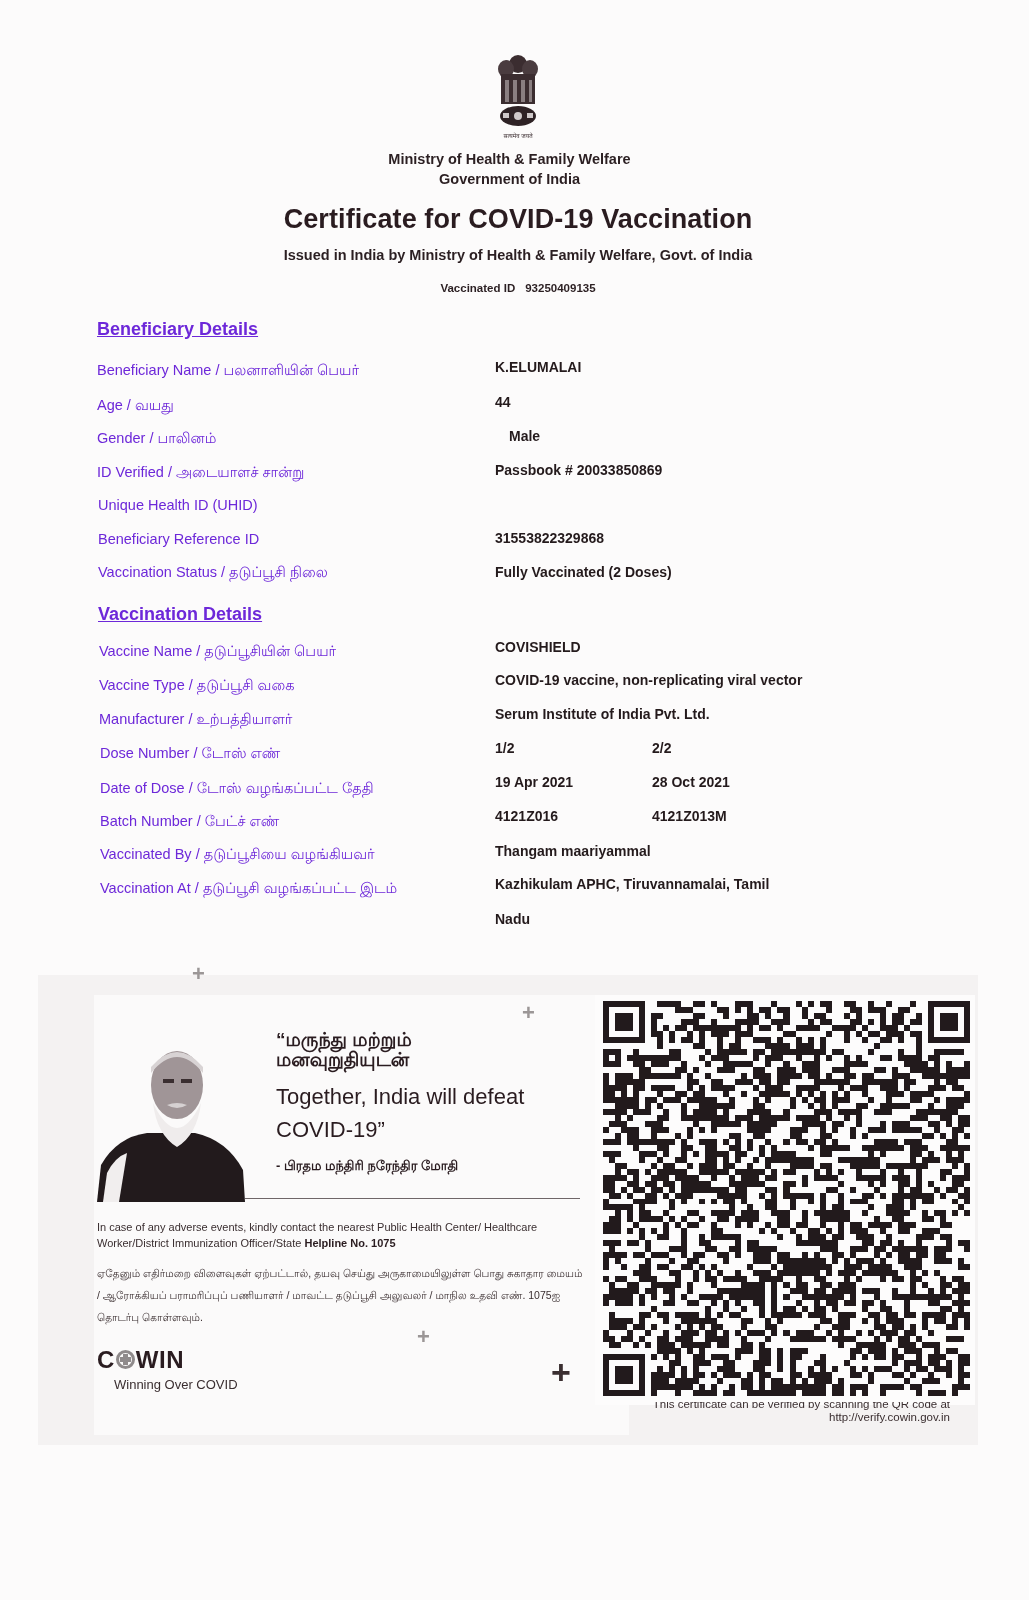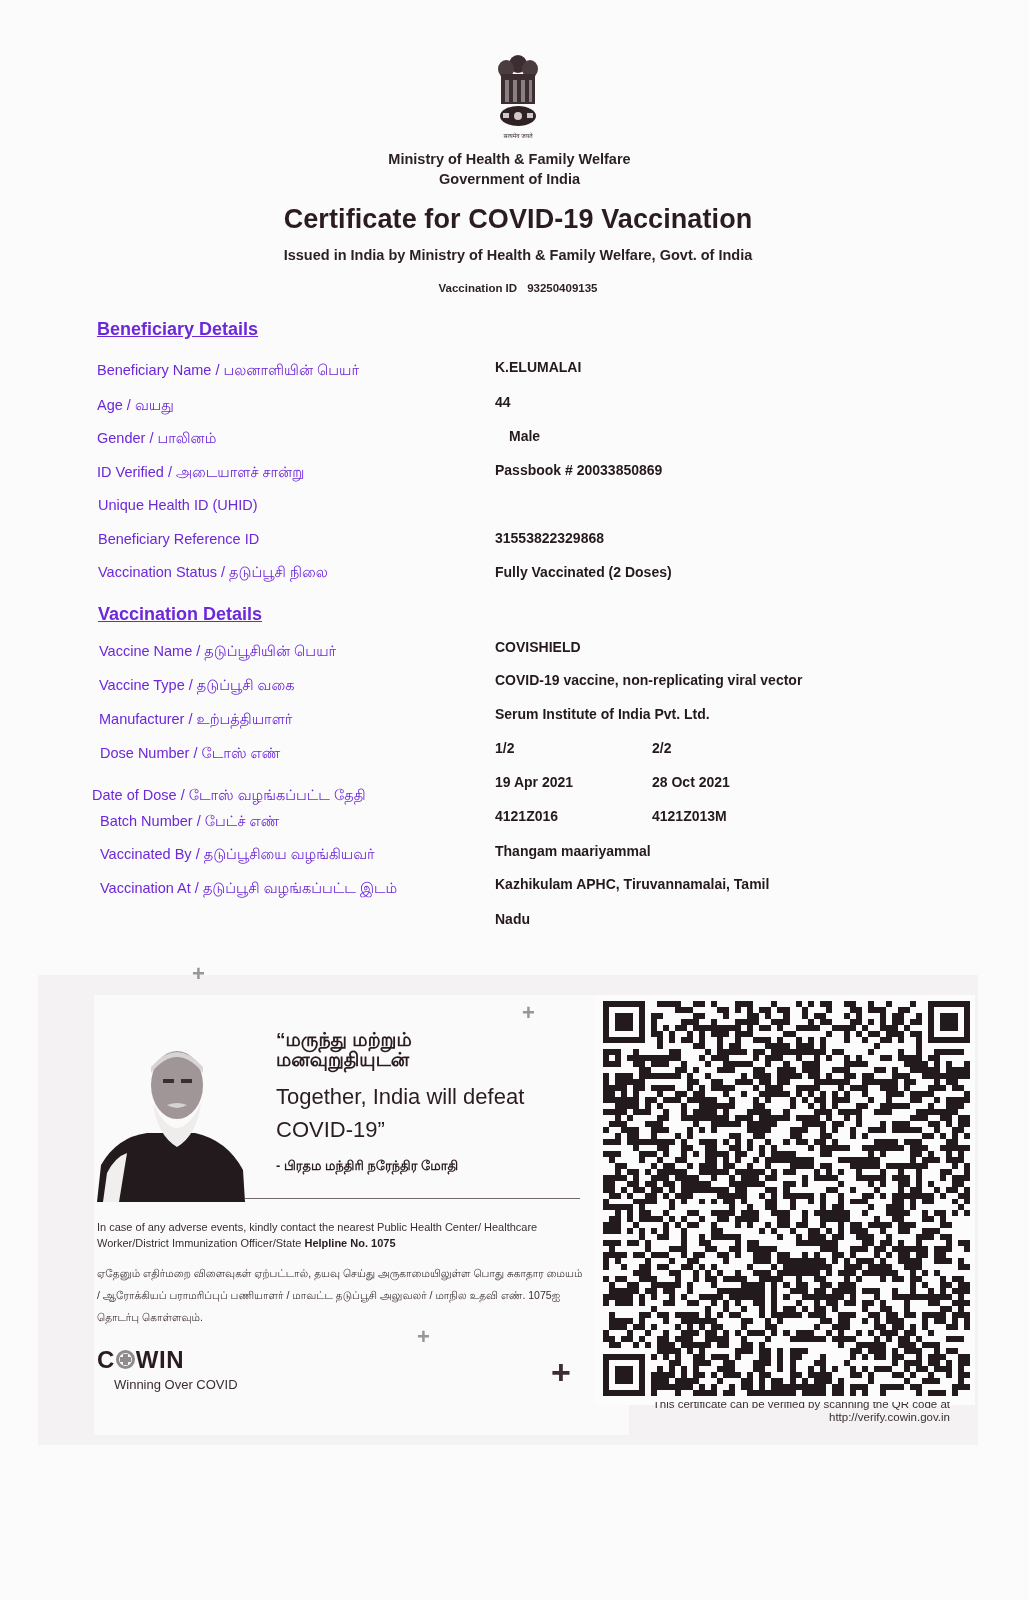--- a/index.html
+++ b/index.html
@@ -71,21 +71,21 @@
     <rect x="13" y="63" width="6" height="5" fill="#cfc9ca"></rect>
     <rect x="37" y="63" width="6" height="5" fill="#cfc9ca"></rect>
     <text x="28" y="88" text-anchor="middle" font-size="6" fill="#3b2d30">सत्यमेव जयते</text>
   </svg>
 
   <div class="ministry l1">Ministry of Health &amp; Family Welfare</div>
   <div class="ministry l2">Government of India</div>
   <div class="title">Certificate for COVID-19 Vaccination</div>
   <div class="subtitle">Issued in India by Ministry of Health &amp; Family Welfare, Govt. of India</div>
   <div class="cert-id">
-    <span>Vaccination ID</span><span class="val">93250409135</span>
+    <span>Vaccinated ID</span><span class="val">93250409135</span>
   </div>
 
   <div class="section-title" style="left:97px; top:319px;">Beneficiary Details</div>
 
   <div class="row-label" style="left:97px; top:362px;">Beneficiary Name / பலனாளியின் பெயர்</div>
   <div class="row-value" style="left:495px; top:359px;">K.ELUMALAI</div>
 
   <div class="row-label" style="left:97px; top:397px;">Age / வயது</div>
   <div class="row-value" style="left:495px; top:394px;">44</div>
 
@@ -112,21 +112,21 @@
   <div class="row-label" style="left:99px; top:677px;">Vaccine Type / தடுப்பூசி வகை</div>
   <div class="row-value" style="left:495px; top:672px;">COVID-19 vaccine, non-replicating viral vector</div>
 
   <div class="row-label" style="left:99px; top:711px;">Manufacturer / உற்பத்தியாளர்</div>
   <div class="row-value" style="left:495px; top:706px;">Serum Institute of India Pvt. Ltd.</div>
 
   <div class="row-label" style="left:100px; top:745px;">Dose Number / டோஸ் எண்</div>
   <div class="row-value" style="left:495px; top:740px;">1/2</div>
   <div class="row-value" style="left:652px; top:740px;">2/2</div>
 
-  <div class="row-label" style="left:92px; top:780px;margin-top:7px;">Date of Dose / டோஸ் வழங்கப்பட்ட தேதி</div>
+  <div class="row-label" style="left:100px; top:780px;">Date of Dose / டோஸ் வழங்கப்பட்ட தேதி</div>
   <div class="row-value" style="left:495px; top:774px;">19 Apr 2021</div>
   <div class="row-value" style="left:652px; top:774px;">28 Oct 2021</div>
 
   <div class="row-label" style="left:100px; top:813px;">Batch Number / பேட்ச் எண்</div>
   <div class="row-value" style="left:495px; top:808px;">4121Z016</div>
   <div class="row-value" style="left:652px; top:808px;">4121Z013M</div>
 
   <div class="row-label" style="left:100px; top:846px;">Vaccinated By /  தடுப்பூசியை வழங்கியவர்</div>
   <div class="row-value" style="left:495px; top:843px;">Thangam maariyammal</div>
 

